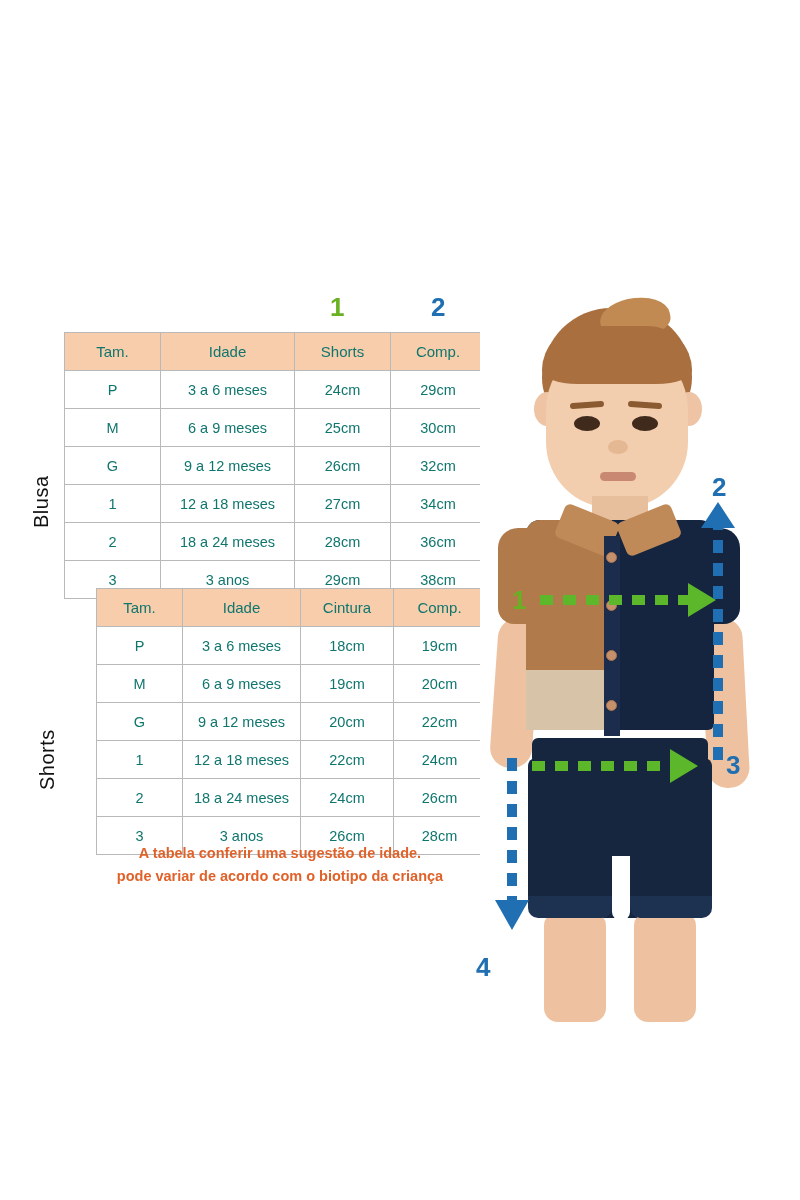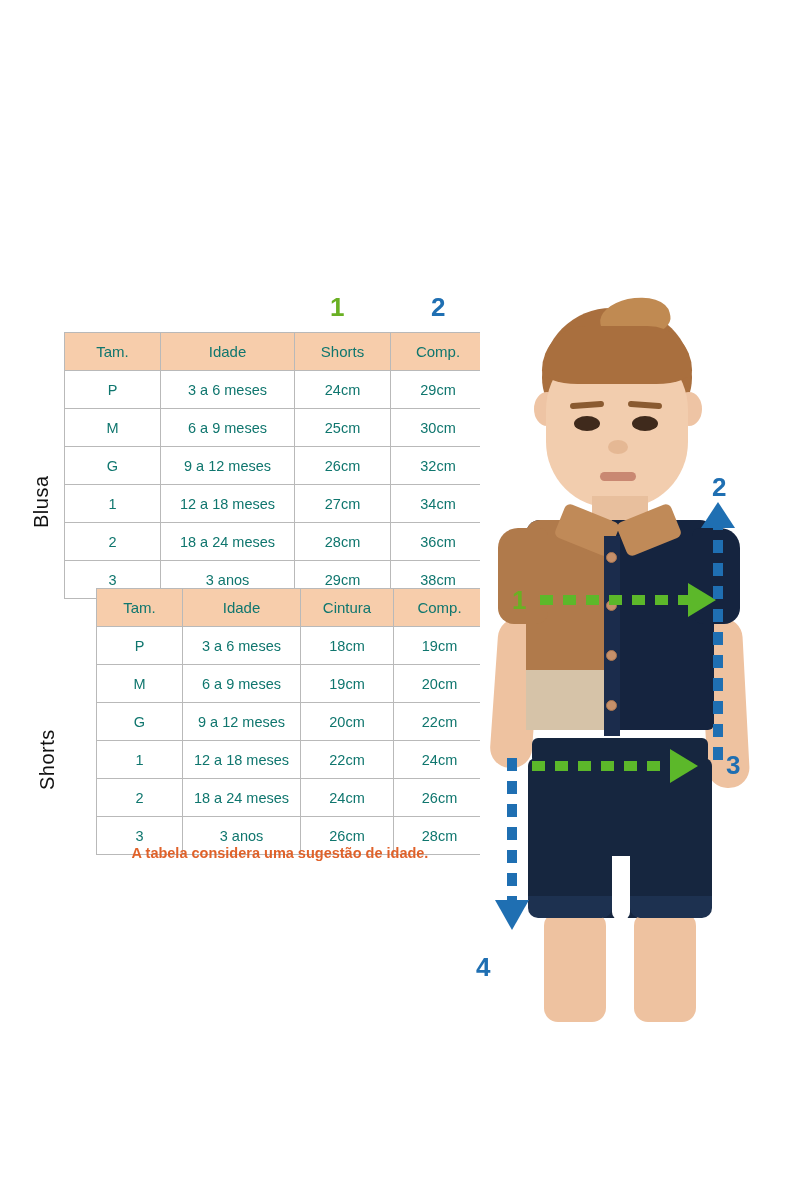--- a/index.html
+++ b/index.html
@@ -336,21 +336,22 @@
     <tr>
       <td>3</td>
       <td>3 anos</td>
       <td>26cm</td>
       <td>28cm</td>
     </tr>
   </tbody>
 </table>
 
 <div id="note">
-  <div>A tabela considera uma sugestão de idade.</div>
+  <div>A tabela conferir uma sugestão de idade.</div>
+  <div>pode variar de acordo com o biotipo da criança</div>
 </div>
 
 <div id="photo">
   <div class="ph" id="photo-bg"></div>
 
   <div class="ph" id="hair"></div>
   <div class="ph" id="hair-tuft"></div>
   <div class="ph" id="ear-l"></div>
   <div class="ph" id="ear-r"></div>
   <div class="ph" id="face"></div>

